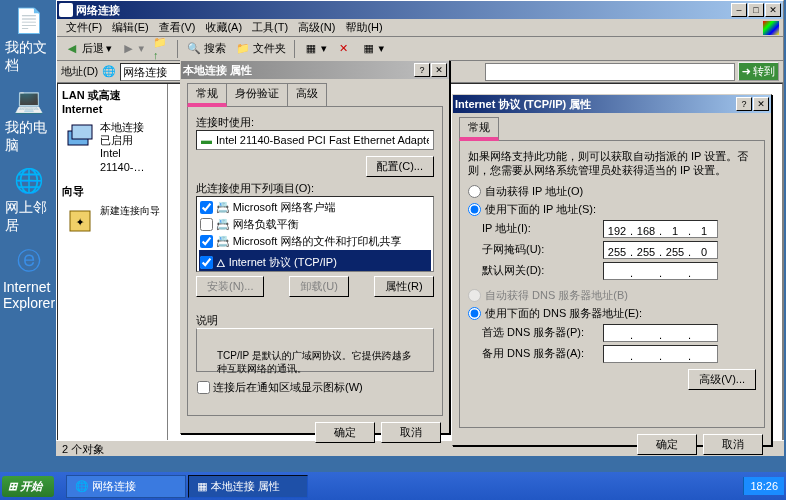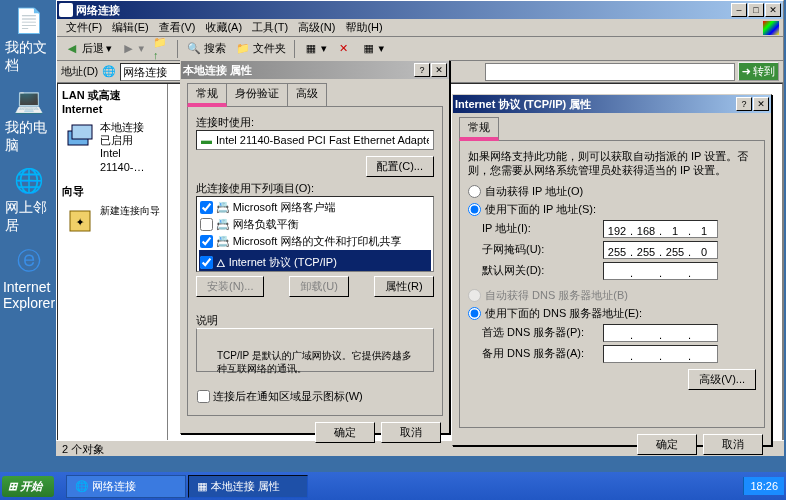--- a/index.html
+++ b/index.html
@@ -226,21 +226,21 @@
           <span>Internet 协议 (TCP/IP)</span>
         </div>
     </div>
     <div class="btn-row" style="justify-content:space-between;margin-top:4px">
       <div class="btn disabled">安装(N)...</div>
       <div class="btn disabled">卸载(U)</div>
       <div class="btn">属性(R)</div>
     </div>
     <div style="margin-top:16px">说明</div>
     <div class="desc-box">TCP/IP 是默认的广域网协议。它提供跨越多种互联网络的通讯。</div>
-    <div class="chk-item" style="margin-top:16px">
+    <div class="chk-item" style="margin-top:7px">
         <input type="checkbox" style="">
         <span>连接后在通知区域显示图标(W)</span>
       </div>
   </div>
   <div class="btn-row" style="padding:0 8px 6px">
     <div class="btn">确定</div>
     <div class="btn">取消</div>
   </div>
 </div>
 

